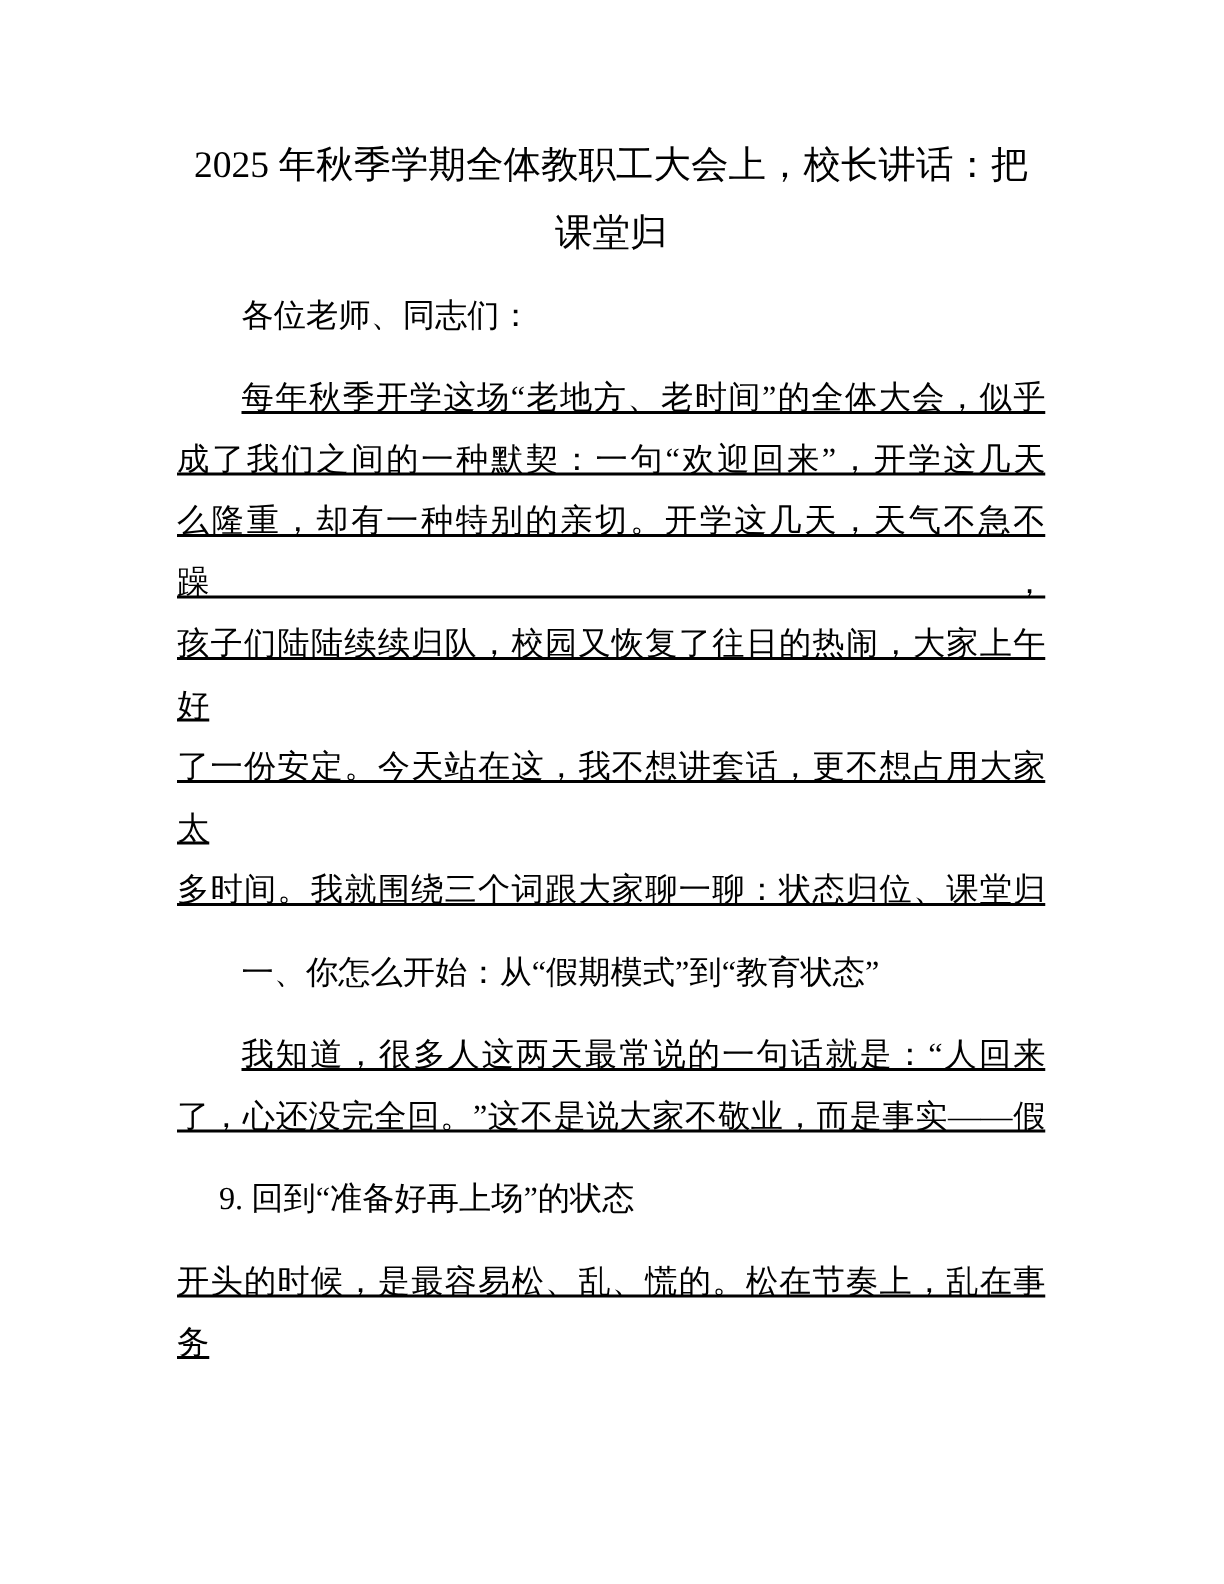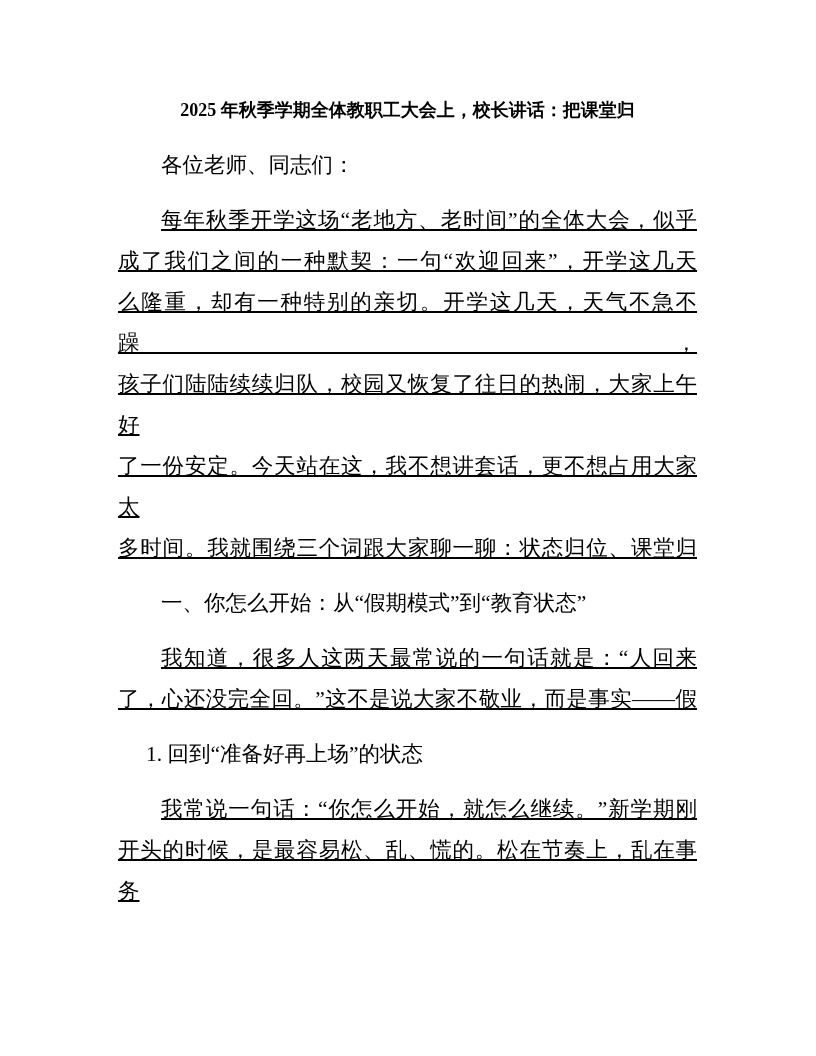--- a/index.html
+++ b/index.html
@@ -13,22 +13,22 @@
     height: 1056px;
     margin: 0 auto;
     background: #ffffff;
     overflow: hidden;
     box-sizing: border-box;
     padding: 88px 119px 0 118px;
     font-family: "Liberation Serif", "DejaVu Serif", serif;
     color: #000000;
   }
   .doc-title {
-    font-size: 18px;
-    font-weight: bold;
+    font-size: 25px;
+    font-weight: normal;
     text-align: center;
     line-height: 45px;
     margin: 0 0 12px 0;
   }
   .doc-title .tline {
     display: block;
   }
   .block {
     font-size: 21.5px;
     line-height: 41px;
@@ -78,21 +78,20 @@
   <div class="block">
     <span class="line first">一、你怎么开始：从“假期模式”到“教育状态”</span>
   </div>
 
   <div class="block">
     <span class="line first jl">我知道，很多人这两天最常说的一句话就是：“人回来</span>
     <span class="line jl">了，心还没完全回。”这不是说大家不敬业，而是事实——假</span>
   </div>
 
   <div class="block">
-    <span class="line num-indent">1. 回到“准备好再上场”的状态</span>
+    <span class="line num-indent">9. 回到“准备好再上场”的状态</span>
   </div>
 
   <div class="block">
-    <span class="line first jl">我常说一句话：“你怎么开始，就怎么继续。”新学期刚</span>
     <span class="line jl">开头的时候，是最容易松、乱、慌的。松在节奏上，乱在事务</span>
   </div>
 
 </div>
 
 </body></html>

